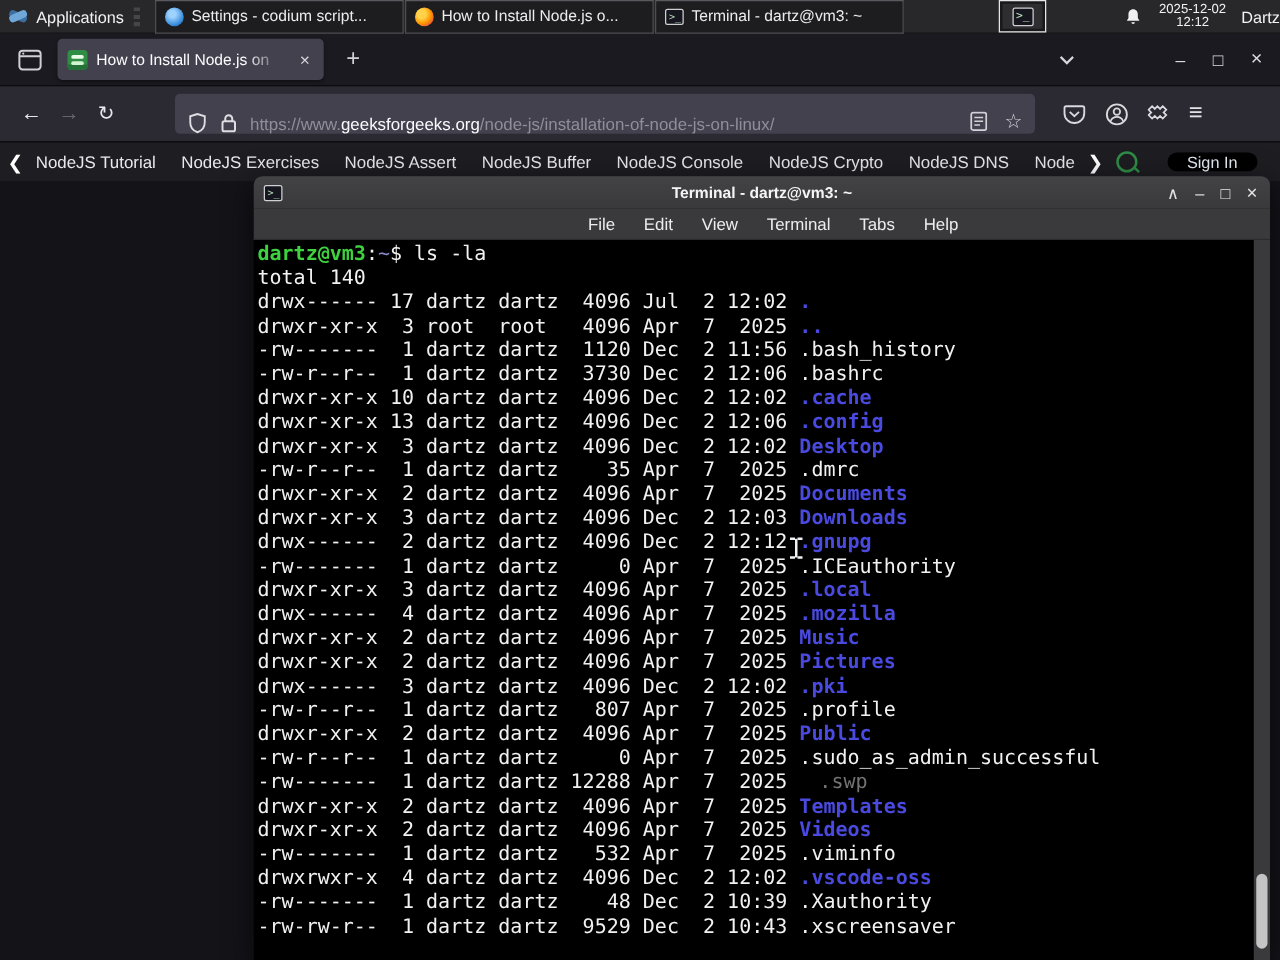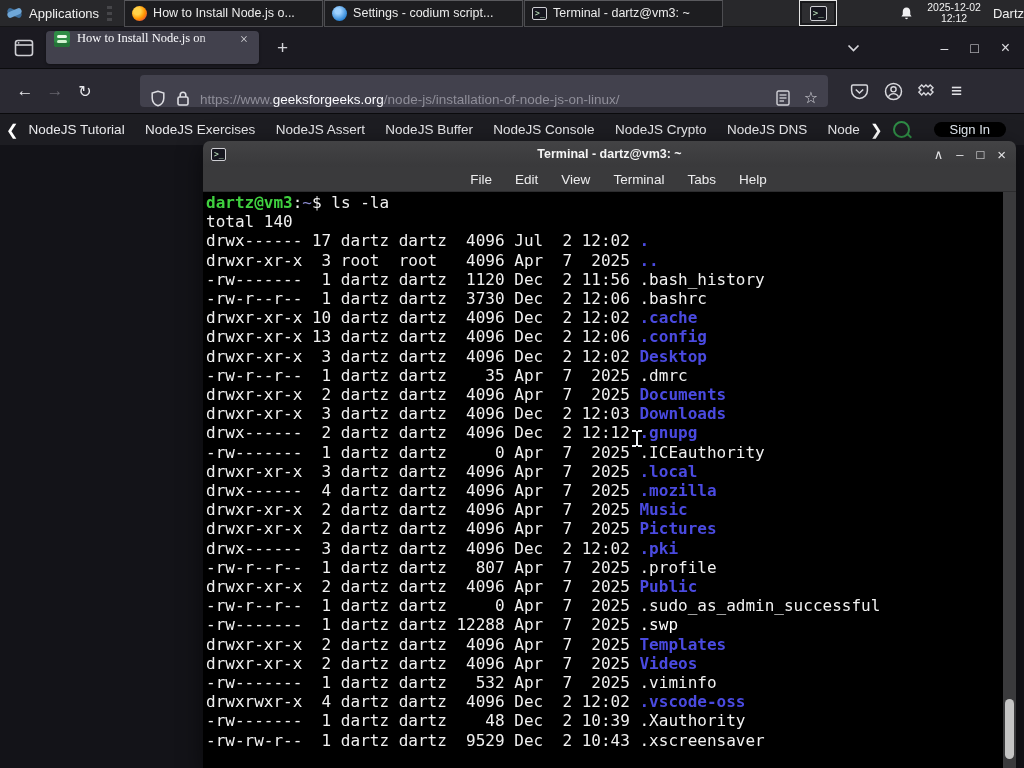--- a/index.html
+++ b/index.html
@@ -34,22 +34,22 @@
               align-items:center; justify-content:center; margin-right:56px; box-shadow:inset 0 0 0 2px #19191c; }
   .tray-launcher .ico-terminal { width:17px; height:15px; font-size:9px; line-height:13px; }
   .bell-btn { width:26px; height:27px; display:flex; align-items:center; justify-content:center; margin-right:8px; }
   .clock { color:#f2f2f2; font-size:10.5px; line-height:11.5px; text-align:center; margin-right:12px; }
   .panel-user { color:#f2f2f2; font-size:13px; }
 
   
   .browser { position:absolute; left:0; top:27px; width:1024px; height:741px; background:#131317; }
   .tabbar { position:absolute; left:0; top:0; width:100%; height:41px; background:#1b1a21; display:flex; align-items:center; }
   .fxview-btn { width:24px; height:24px; margin:0 10px 0 12px; display:flex; align-items:center; justify-content:center; }
-  .tab { position:relative; width:213px; height:33px; background:#42414d; border-radius:4px; display:flex; 
-         gap:7px; padding:0 8px; color:#fbfbfe; font-size:12.5px; box-shadow:0 1px 3px rgba(0,0,0,.4);font-family:Liberation Serif, serif; }
+  .tab { position:relative; width:213px; height:33px; background:#42414d; border-radius:4px; display:flex; align-items:center;
+         gap:7px; padding:0 8px; color:#fbfbfe; font-size:12.5px; box-shadow:0 1px 3px rgba(0,0,0,.4); }
   .favicon-gfg { width:16px; height:16px; flex:none; border-radius:3px; background:#2f8d46;
          box-shadow:inset 0 -4px 0 #257238; position:relative; }
   .favicon-gfg:before { content:""; position:absolute; left:3px; right:3px; top:4px; height:3px; background:#eafbe9; border-radius:2px; }
   .favicon-gfg:after { content:""; position:absolute; left:3px; right:3px; bottom:4px; height:3px; background:#d2f3d0; border-radius:2px; }
   .tab-title { flex:1; white-space:nowrap; overflow:hidden;
          -webkit-mask-image:linear-gradient(90deg,#000 78%,transparent 98%); mask-image:linear-gradient(90deg,#000 78%,transparent 98%); }
   .tab-close { color:#d6d6db; font-size:14px; line-height:14px; padding:2px 3px; border-radius:3px; }
   .newtab-btn { color:#d2d2d8; font-size:19px; font-weight:400; margin-left:12px; padding:0 6px; }
   .tabbar-right { margin-left:auto; display:flex; align-items:center; gap:22px; padding-right:14px; color:#d6d6db; }
   .winctl { font-size:14px; color:#dcdce0; }
@@ -96,21 +96,21 @@
               display:flex; align-items:center; gap:23px; padding-left:18px; border-bottom:1px solid #2c2c2e;justify-content:center; }
   .menu-item { color:#ededee; font-size:13.5px; }
   .term-body { position:absolute; left:0; top:51px; width:100%; height:576px; background:#000; overflow:hidden; }
   .term-lines { position:absolute; left:3px; top:1px; right:14px; font-family:"DejaVu Sans Mono",monospace;
               font-size:16px; line-height:19.2px; color:#f1f1f1; }
   .tline { white-space:pre; }
   .t-user { color:#3fd13f; font-weight:bold; }
   .t-path { color:#8a8ace; }
   .fname.dir { color:#4a4ae0; font-weight:bold; }
   .fname.file { color:#f1f1f1; }
-  .fname.dim { color:#ffffff; }
+  .fname.dim { color:#737373;margin-left:16px; }
   .term-scroll { position:absolute; right:0; top:0; width:13px; height:576px; background:#3a3a3c; }
   .scroll-thumb { position:absolute; right:2px; bottom:9px; width:9px; height:60px; border-radius:5px; background:#c4c4c4; }
 
   
   .ibeam { position:absolute; left:631px; top:429px; width:12px; height:19px; z-index:60; pointer-events:none;
            filter:drop-shadow(0 0 1px #000); }
   .ibeam i { position:absolute; background:#eef2f6; }
   .ibeam .v { left:5px; top:2px; width:2px; height:15px; }
   .ibeam .h1 { left:1px; top:1px; width:4px; height:2px; } .ibeam .h2 { right:1px; top:1px; width:4px; height:2px; }
   .ibeam .h3 { left:1px; bottom:1px; width:4px; height:2px; } .ibeam .h4 { right:1px; bottom:1px; width:4px; height:2px; }
@@ -123,26 +123,26 @@
 <div class="screen">
 
   <div class="panel">
     <div class="apps-btn">
       <span class="apps-icon"></span>
       <span>Applications</span>
       <span class="apps-grip"></span>
     </div>
     <div class="taskbar" id="taskbar">
         <div class="task-btn">
+          <span class="ico-codium"></span>
+          <span class="t-label">Settings - codium script...</span>
+        </div>
+        <div class="task-btn">
           <span class="ico-firefox"></span>
           <span class="t-label">How to Install Node.js o...</span>
-        </div>
-        <div class="task-btn">
-          <span class="ico-codium"></span>
-          <span class="t-label">Settings - codium script...</span>
         </div>
         <div class="task-btn">
           <span class="ico-terminal"></span>
           <span class="t-label">Terminal - dartz@vm3: ~</span>
         </div>
       </div>
     <div class="tray">
       <div class="tray-launcher">
         <span class="ico-terminal"></span>
       </div>

